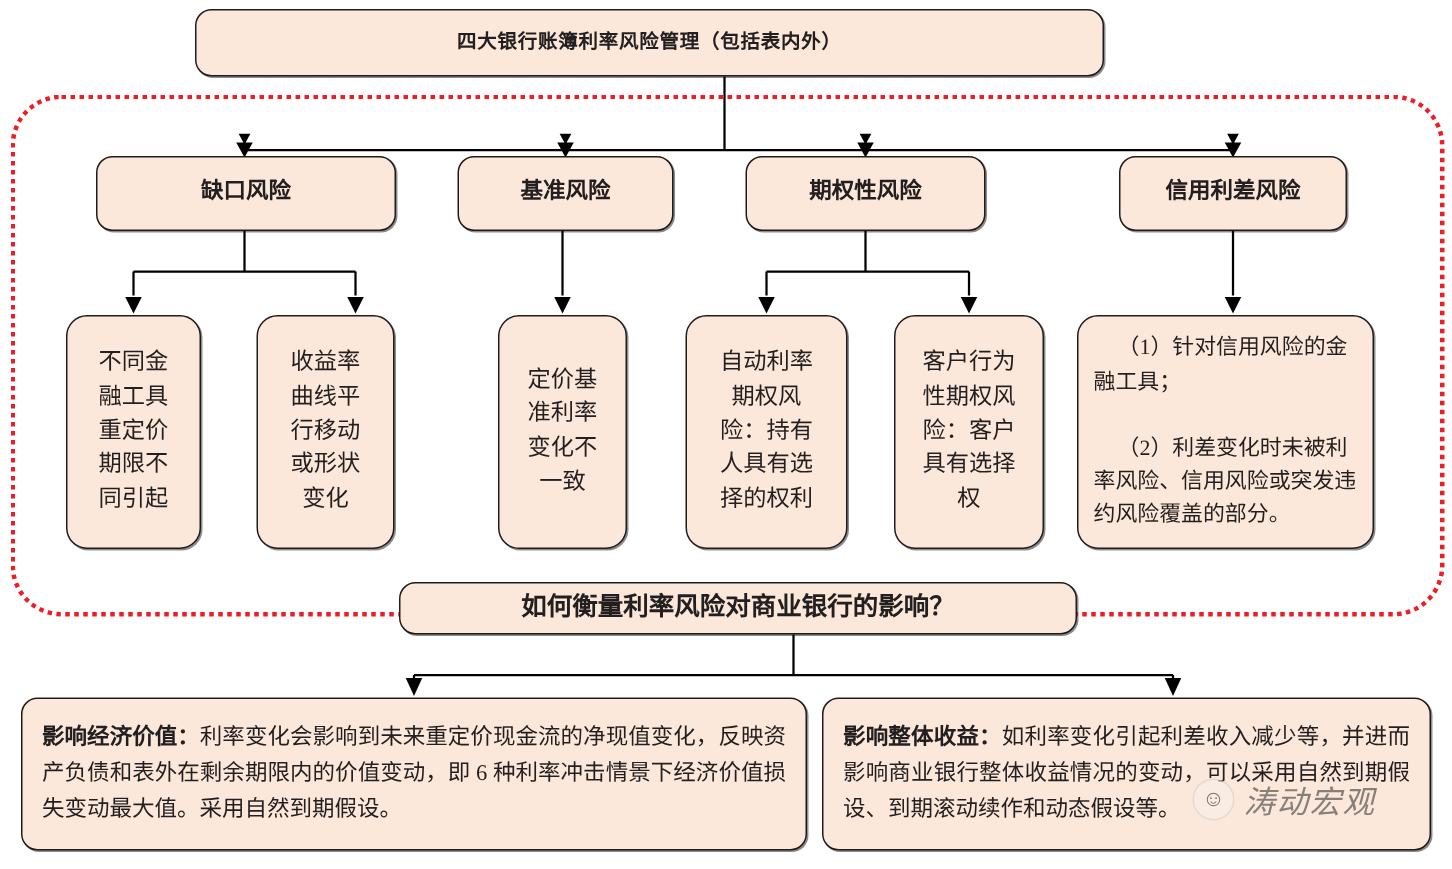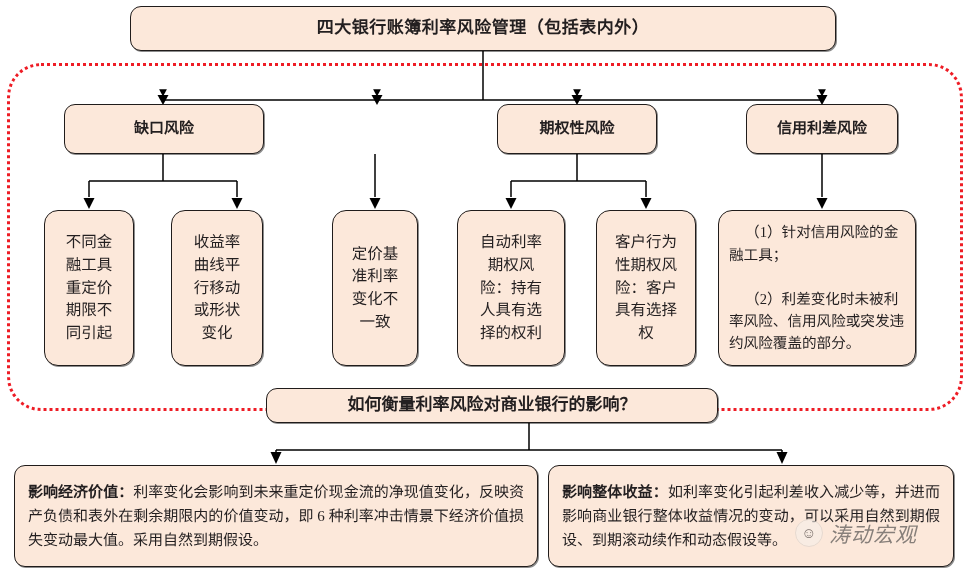--- a/index.html
+++ b/index.html
@@ -30,22 +30,22 @@
     line-height:1.46;
     color:#231f20;
     z-index:5;
     box-shadow:1px 1px 0 rgba(0,0,0,0.45);
   }
   .node.tall{border-radius:14px;}
   .node .txt{display:block;width:100%;padding:0 4px;white-space:pre-line;}
 
   
   #title-node{
-    left:130px; top:6px; width:706px; height:45px;
-    font-size:17px; font-weight:bold; letter-spacing:.5px;align-items:center;
+    left:130px; top:6px; width:606px; height:45px;
+    font-size:13px; font-weight:bold; letter-spacing:.5px;align-items:center;
   }
   
   .cat{height:50px;font-size:15px;font-weight:bold;}
   #cat-0{left:64px;  top:104px; width:200px;}
   #cat-1{left:305px; top:104px; width:144px;}
   #cat-2{left:497px; top:104px; width:160px;}
   #cat-3{left:746px; top:104px; width:152px;text-align:center;}
 
   
   .leaf{top:210px;height:156px;font-size:15.5px;}
@@ -189,20 +189,23 @@
     </g>
   </svg>
 
   <div class="node" id="title-node">
     <span class="txt">四大银行账簿利率风险管理（包括表内外）</span>
   </div>
 
   <div class="node cat" id="cat-0">
     <span class="txt">缺口风险</span>
   </div>
+  <div class="node cat" id="cat-1">
+    <span class="txt">基准风险</span>
+  </div>
   <div class="node cat" id="cat-2">
     <span class="txt">期权性风险</span>
   </div>
   <div class="node cat" id="cat-3">
     <span class="txt">信用利差风险</span>
   </div>
 
   <div class="node tall leaf" id="leaf-0">
     <span class="txt">不同金
 融工具

